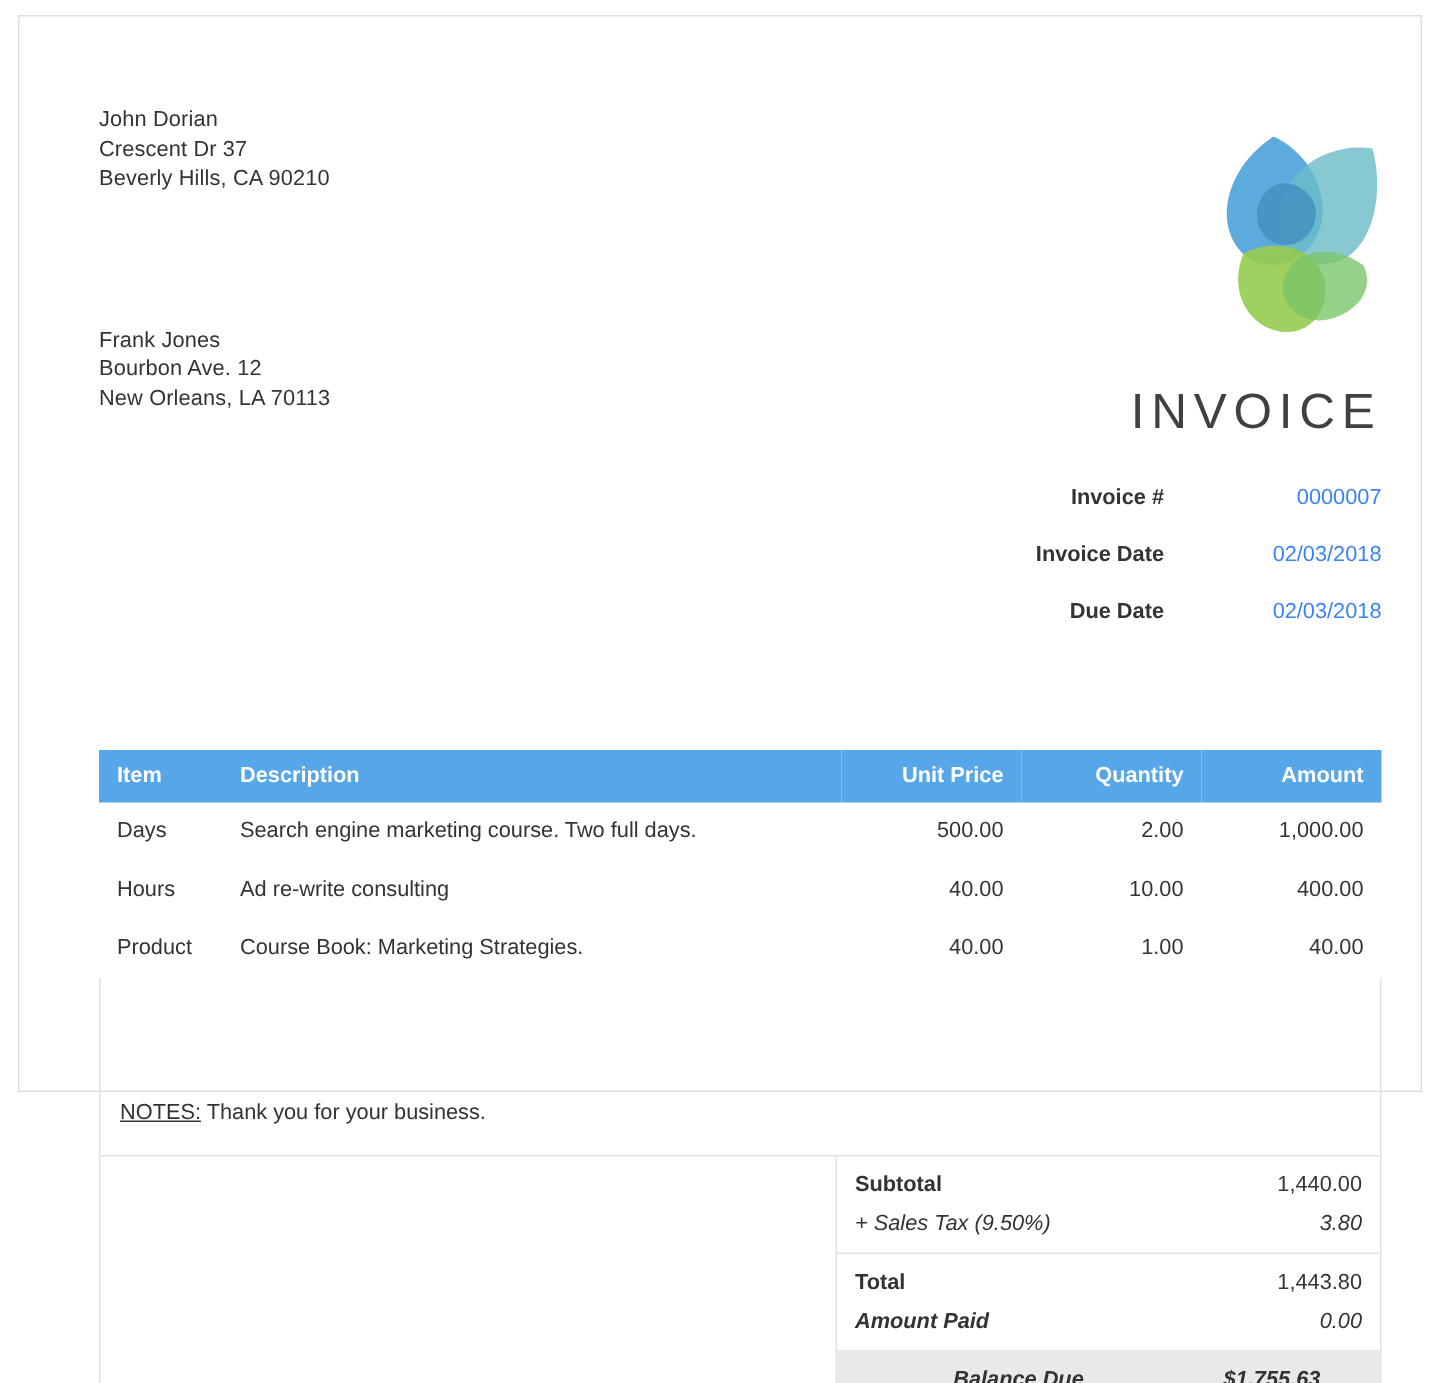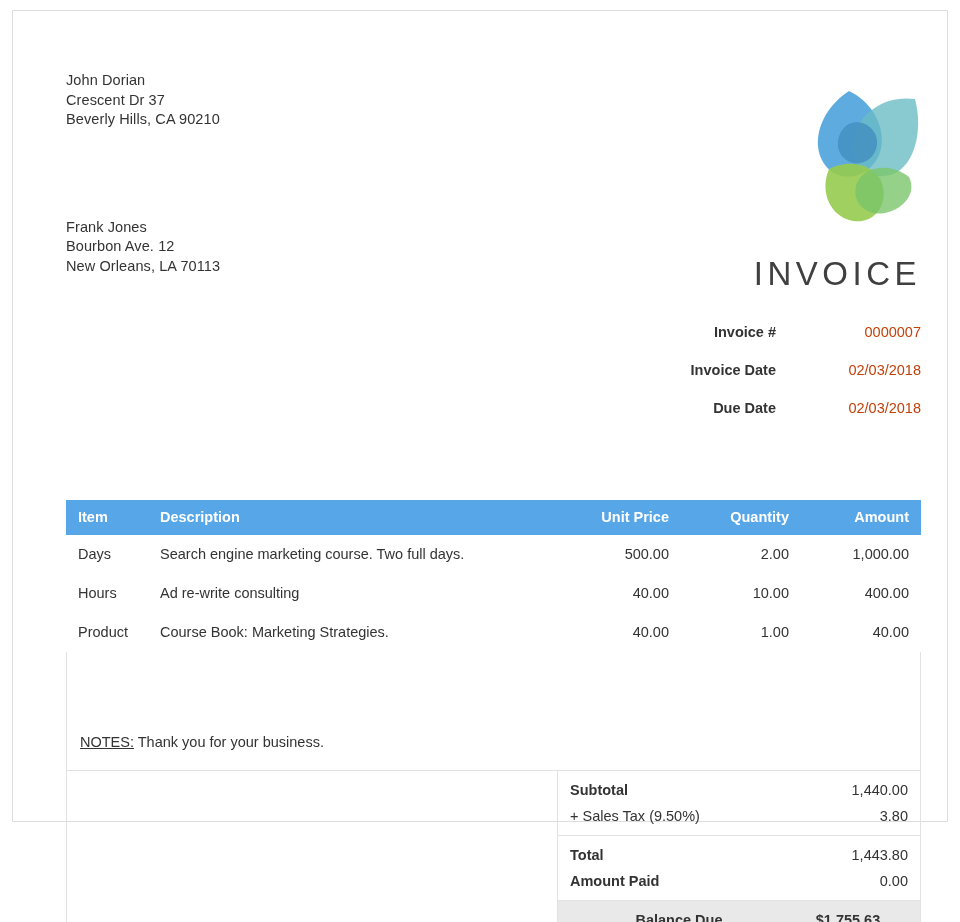--- a/index.html
+++ b/index.html
@@ -14,21 +14,21 @@
     height: 922px;
     background: #ffffff;
     box-sizing: border-box;
     overflow: hidden;
   }
   .sheet {
     position: absolute;
     left: 12px;
     top: 10px;
     width: 936px;
-    height: 812px;
+    height: 718px;
     background: #ffffff;
     border: 1px solid #dddddd;
     box-sizing: border-box;
   }
   .inner {
     position: absolute;
     left: 53px;
     top: 60px;
     width: 855px;
   }
@@ -78,21 +78,21 @@
   }
   .meta-label {
     font-size: 14.5px;
     font-weight: bold;
     color: #333333;
     text-align: right;
     width: 220px;
   }
   .meta-value {
     font-size: 14.5px;
-    color: #c2410c;
+    color: #3b82f6;
     text-align: right;
     width: 145px;
   }
 
   
   .table-wrap {
     position: absolute;
     left: 53px;
     top: 453px;
     width: 855px;
@@ -175,21 +175,21 @@
     color: #333333;
   }
   .t-label.bold { font-weight: bold; }
   .t-value {
     flex: 0 0 120px;
     text-align: right;
     font-size: 14.5px;
     color: #333333;
   }
   .t-row.pad-top { padding-top: 11px; }
-  .t-row.pad-bot { padding-bottom: 11px; }
+  .t-row.pad-bot { padding-bottom: 11px; font-style: italic; }
   .balance {
     background: #e9e9e9;
   }
   .balance .t-label, .balance .t-value { font-weight: bold; text-align: center; }
 </style>
 </head>
 <body>
 
 <div class="page">
   <div class="sheet">

